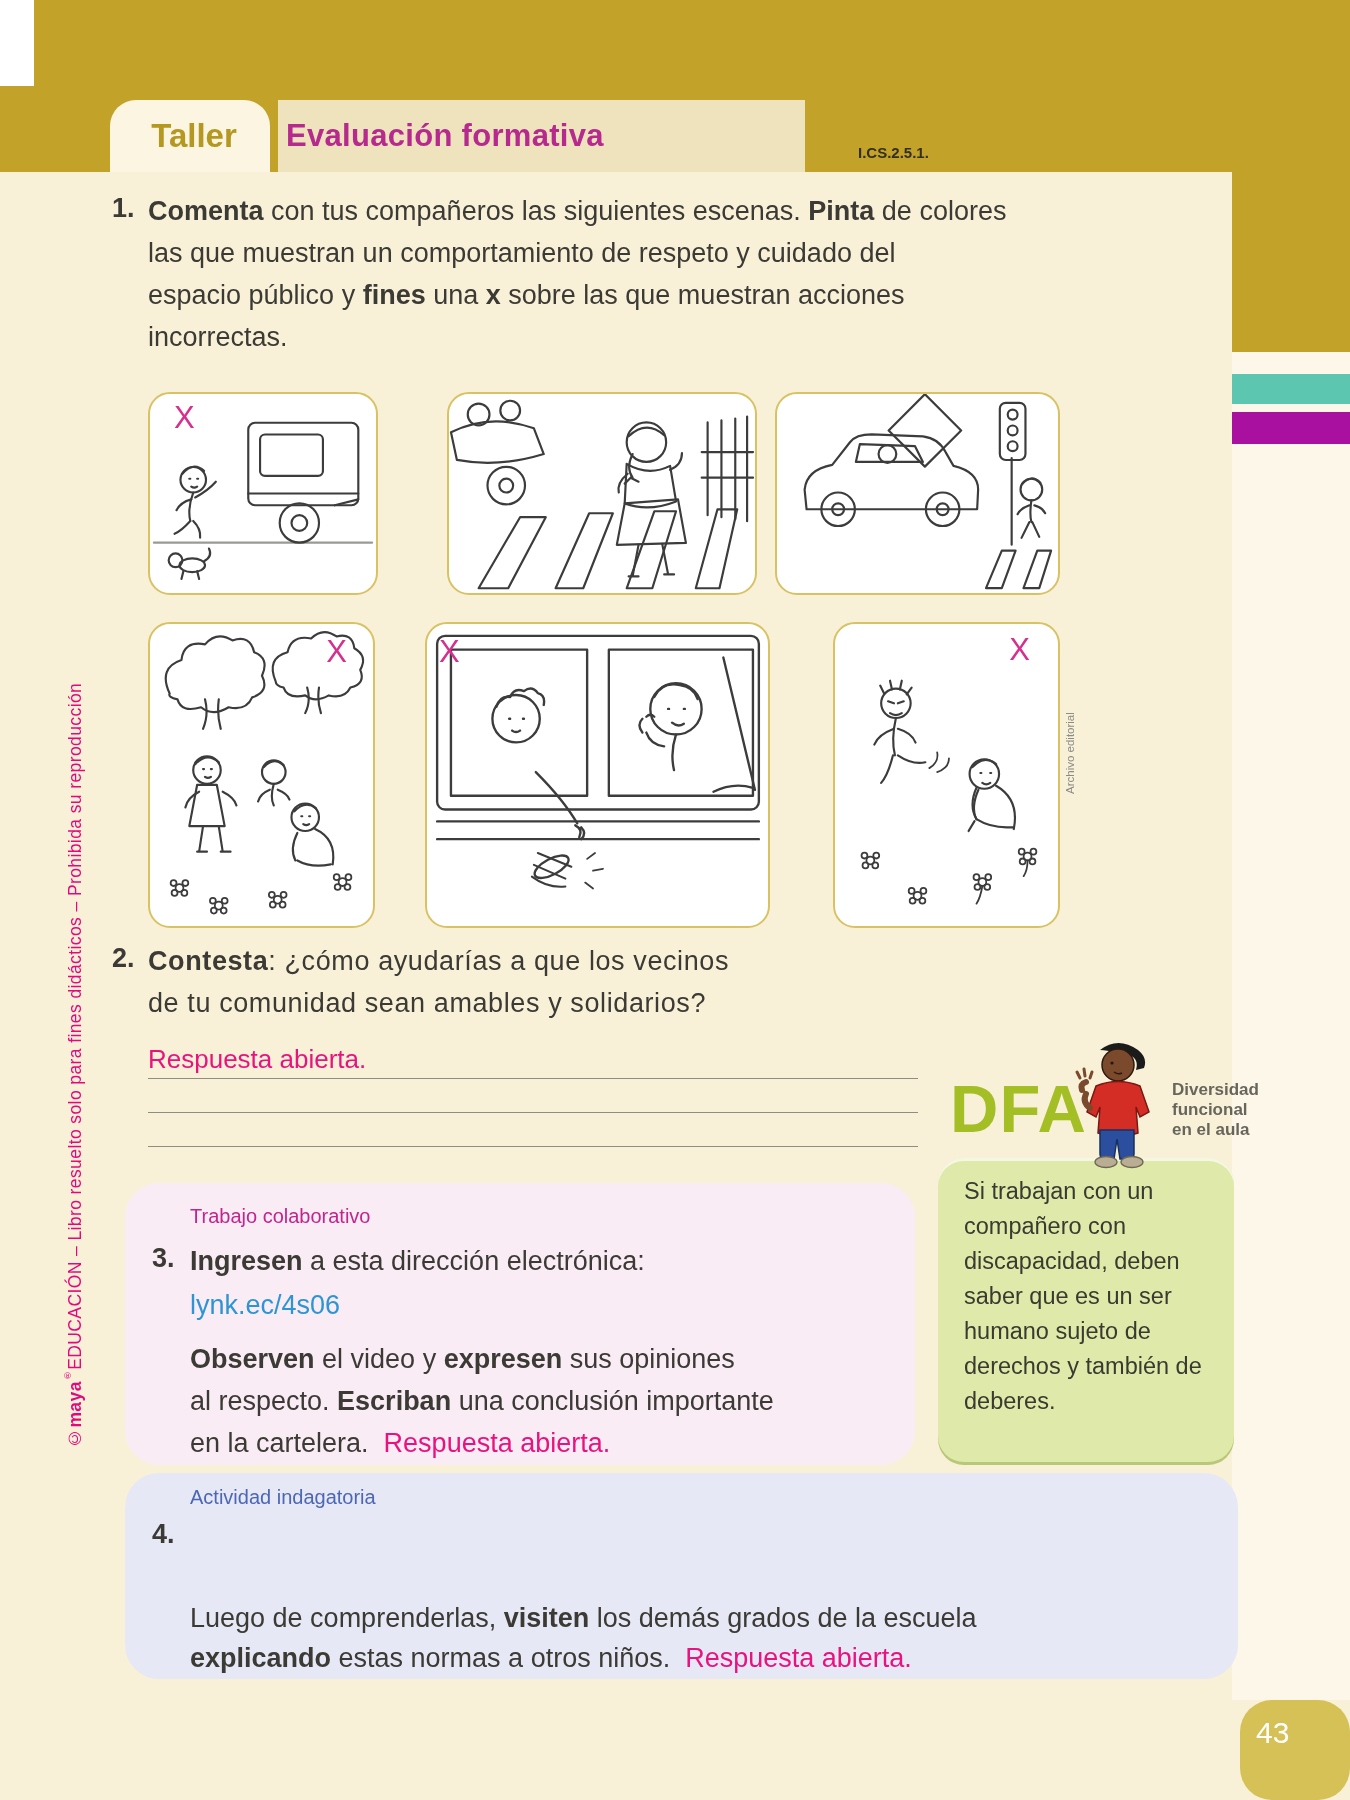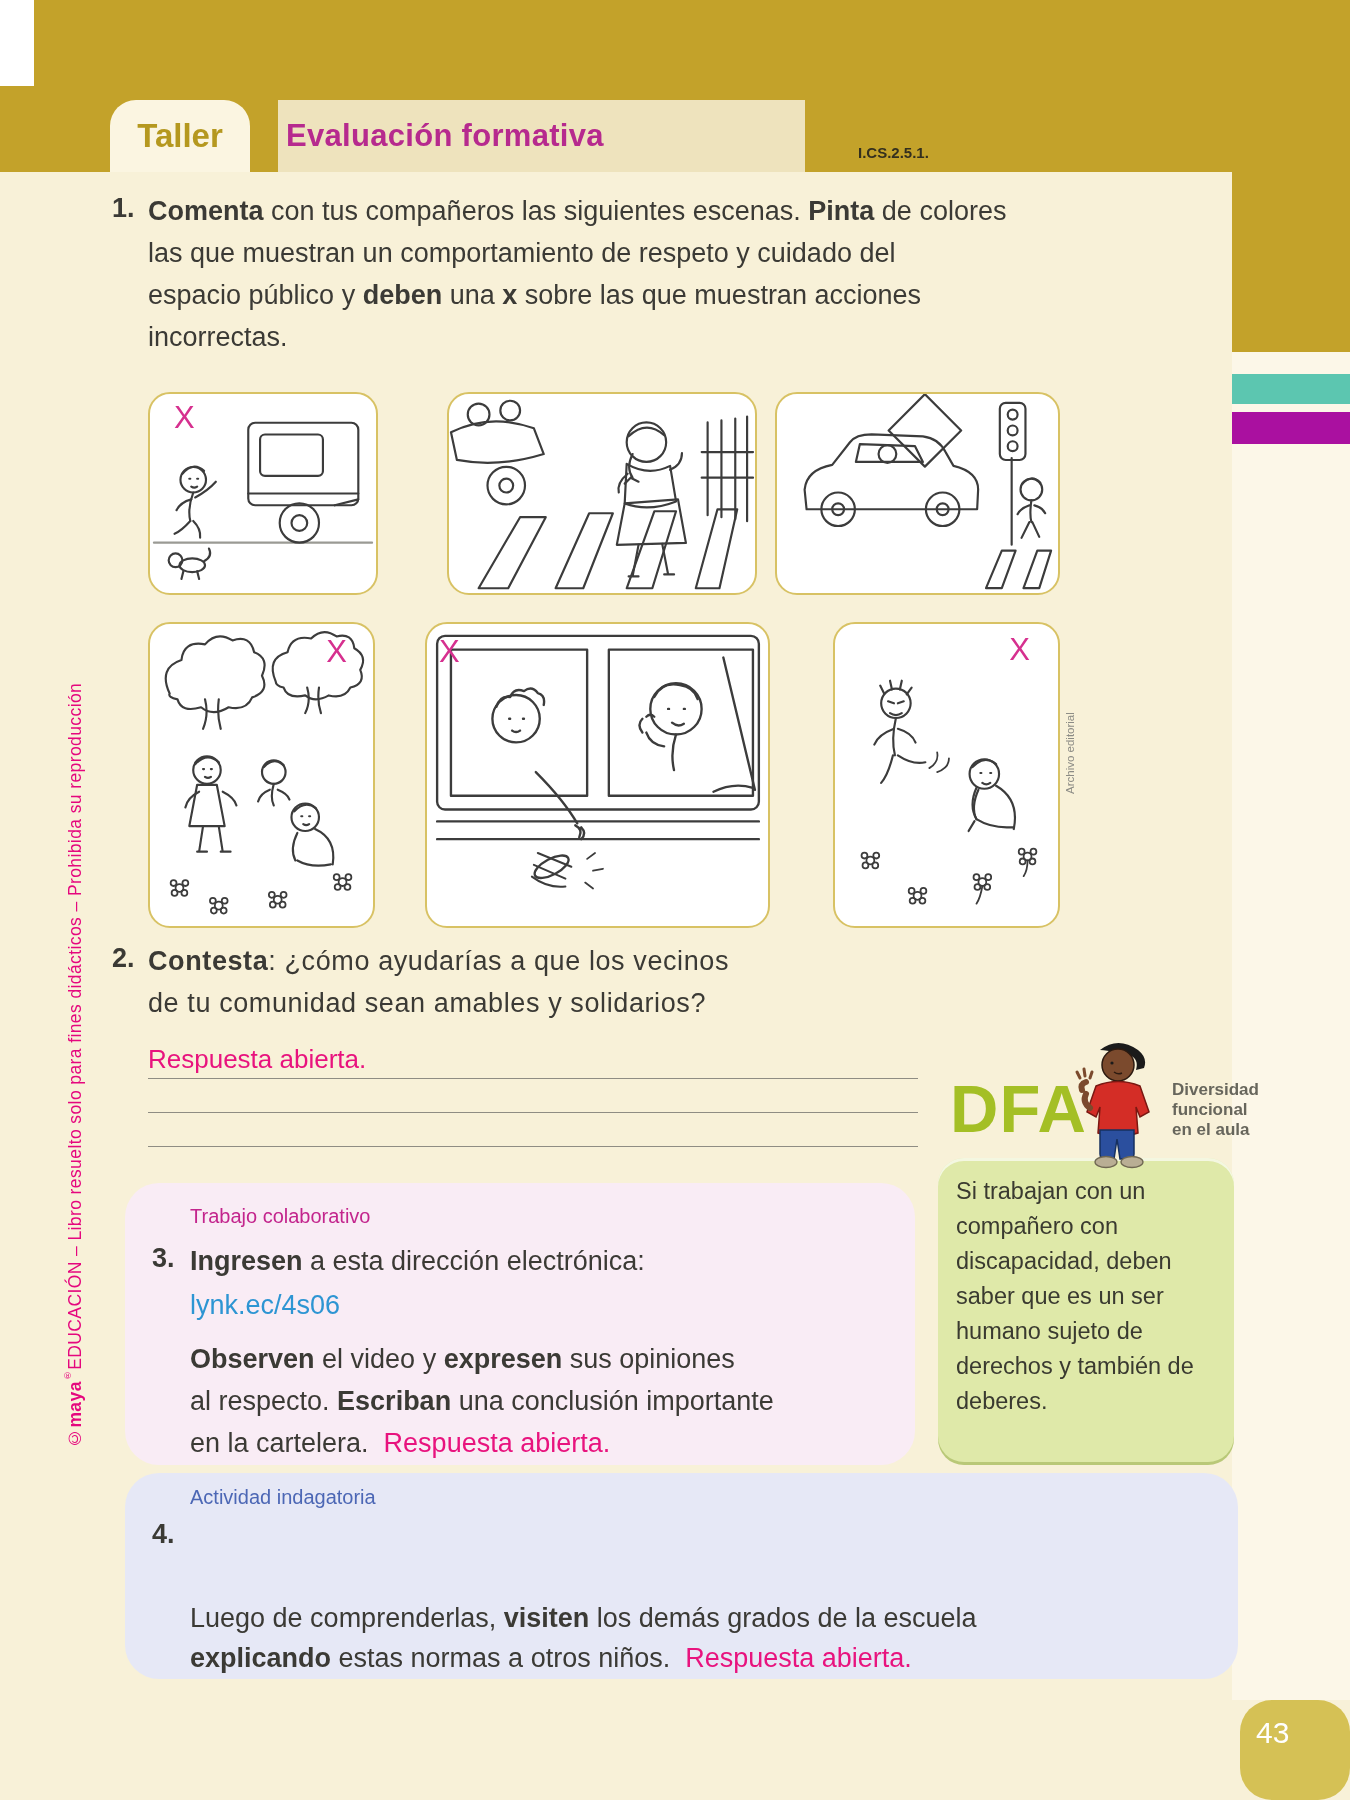--- a/index.html
+++ b/index.html
@@ -7,23 +7,23 @@
         font-family:"Liberation Sans",sans-serif;color:#3b3a35;}
   .b{font-weight:bold;}
   .pink{color:#e8137e;}
   .sup{font-size:55%;vertical-align:super;}
   .n{letter-spacing:-0.4px;font-size:25.5px;}
   .tline{white-space:nowrap;}
 
   
   .banner{position:absolute;left:0;top:0;width:1350px;height:172px;background:#c3a22a;}
   .notch{position:absolute;left:0;top:0;width:34px;height:86px;background:#ffffff;}
-  .tab{position:absolute;left:110px;top:100px;width:140px;height:72px;background:#fbf5e1;
+  .tab{position:absolute;left:110px;top:100px;width:152px;height:72px;background:#fbf5e1;
        border-radius:26px 26px 0 0;display:flex;align-items:center;justify-content:center;
-       color:#b5981f;font-weight:bold;font-size:33px;}
+       color:#b5981f;font-weight:bold;font-size:33px;padding-left:8px;}
   .strip{position:absolute;left:278px;top:100px;width:527px;height:72px;background:#eee3bd;
        display:flex;align-items:center;padding-left:8px;box-sizing:border-box;
        color:#b62a8e;font-weight:bold;font-size:31px;letter-spacing:.3px;}
   .code{position:absolute;left:858px;top:144px;font-size:15px;font-weight:bold;color:#332f1e;}
 
   
   .right-strip{position:absolute;left:1232px;top:352px;width:118px;height:1348px;background:#fcf7e8;}
   .right-gold{position:absolute;left:1232px;top:0;width:118px;height:352px;background:#c3a22a;}
   .bar-teal{position:absolute;left:1232px;top:374px;width:118px;height:30px;background:#5cc6b0;}
   .bar-mag{position:absolute;left:1232px;top:412px;width:118px;height:32px;background:#aa10a0;}
@@ -63,21 +63,21 @@
   .a1{top:1044px;font-size:26px;} .a2{top:1078px;} .a3{top:1112px;}
 
   
   .dfa-abbr{position:absolute;left:950px;top:1070px;font-size:67px;font-weight:800;
        color:#a4bf25;letter-spacing:1px;}
   .dfa-boy{position:absolute;left:1072px;top:1038px;width:92px;height:132px;z-index:3;}
   .dfa-label{position:absolute;left:1172px;top:1080px;font-size:17px;font-weight:bold;
        color:#67665c;line-height:20px;}
   .green-box{position:absolute;left:938px;top:1158px;width:296px;height:304px;background:#dfe9a9;
        border-radius:26px;box-shadow:0 3px 0 #b9c878, inset 0 3px 0 rgba(255,255,255,.65);
-       box-sizing:border-box;padding:16px 18px;font-size:23.5px;line-height:35px;color:#3a3a30;z-index:2;}
+       box-sizing:border-box;padding:16px 26px;font-size:23.5px;line-height:35px;color:#3a3a30;z-index:2;}
 
   
   .pink-box{position:absolute;left:125px;top:1183px;width:790px;height:282px;background:#f9ecf5;
        border-radius:34px;}
   .blue-box{position:absolute;left:125px;top:1473px;width:1113px;height:206px;background:#e6e8f6;
        border-radius:34px;}
   .seclabel{position:absolute;left:190px;font-size:20px;font-weight:normal;}
   .l3{top:1205px;color:#c3258d;} .l4{top:1486px;color:#4c67b5;}
   .i3n{left:152px;top:1243px;} .i3t{left:190px;top:1240px;}
   .link{position:absolute;left:190px;top:1290px;font-size:27px;color:#2d95d3;}
@@ -111,21 +111,21 @@
   </div>
 
   <div class="vwrap credit">
     <span class="vt">Archivo editorial</span>
   </div>
 
   <div class="num i1n">1.</div>
   <div class="txt i1t">
       <div class="tline"><span class="b">Comenta</span><span> con tus compañeros las siguientes escenas. </span><span class="b">Pinta</span><span> de colores</span></div>
       <div class="tline"><span>las que muestran un comportamiento de respeto y cuidado del</span></div>
-      <div class="tline"><span>espacio público y </span><span class="b">deben</span><span> una </span><span class="b">x</span><span> sobre las que muestran acciones</span></div>
+      <div class="tline"><span>espacio público y </span><span class="b">fines</span><span> una </span><span class="b">x</span><span> sobre las que muestran acciones</span></div>
       <div class="tline"><span>incorrectas.</span></div>
     </div>
 
   <div class="scene s1" title="Niño cruza la calle corriendo detrás de un camión">
     <svg viewBox="0 0 230 200">
       <g fill="none" stroke="#3c3c3c" stroke-width="2.2" stroke-linecap="round" stroke-linejoin="round">
         <path d="M4 150 H226" stroke="#9a9a94"></path>
         <rect x="100" y="28" width="112" height="84" rx="7"></rect>
         <rect x="112" y="40" width="64" height="42" rx="5"></rect>
         <path d="M100 100 H212 M188 112 L212 106"></path>

